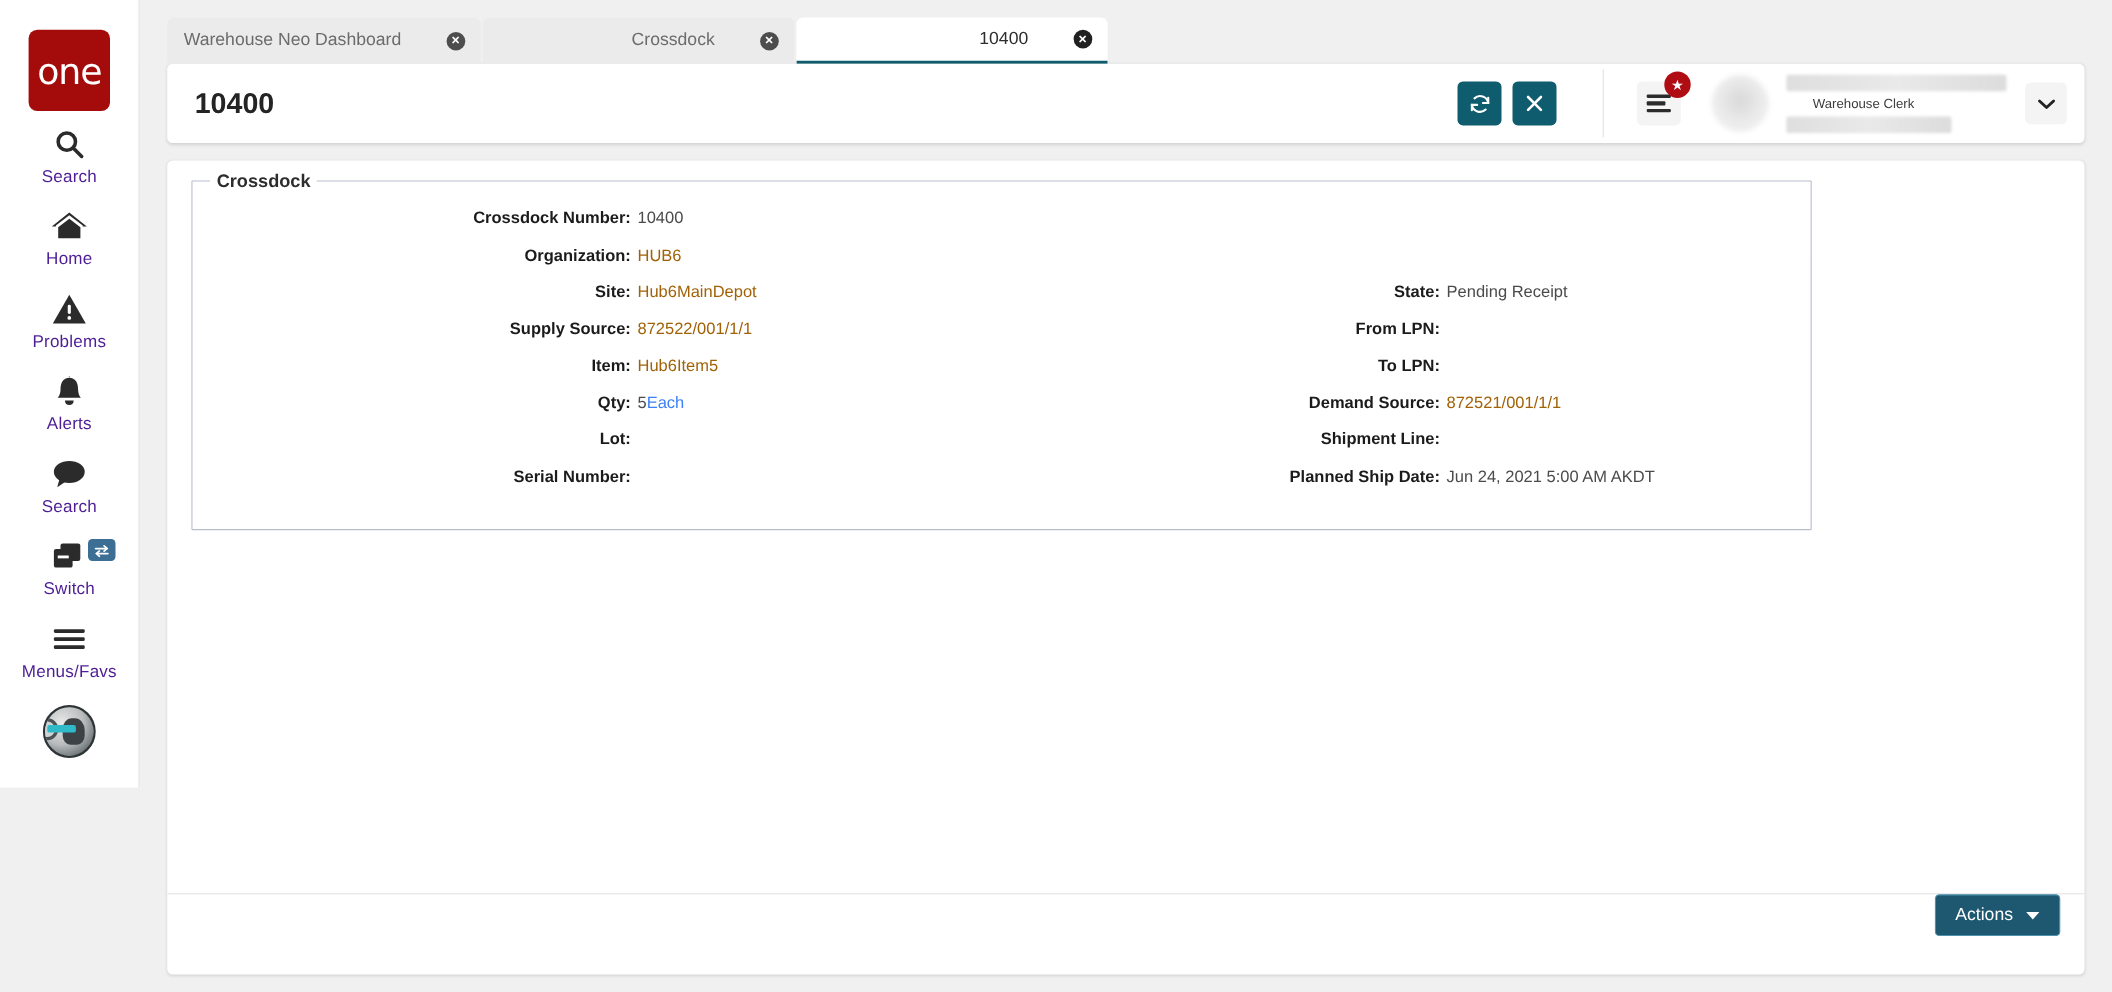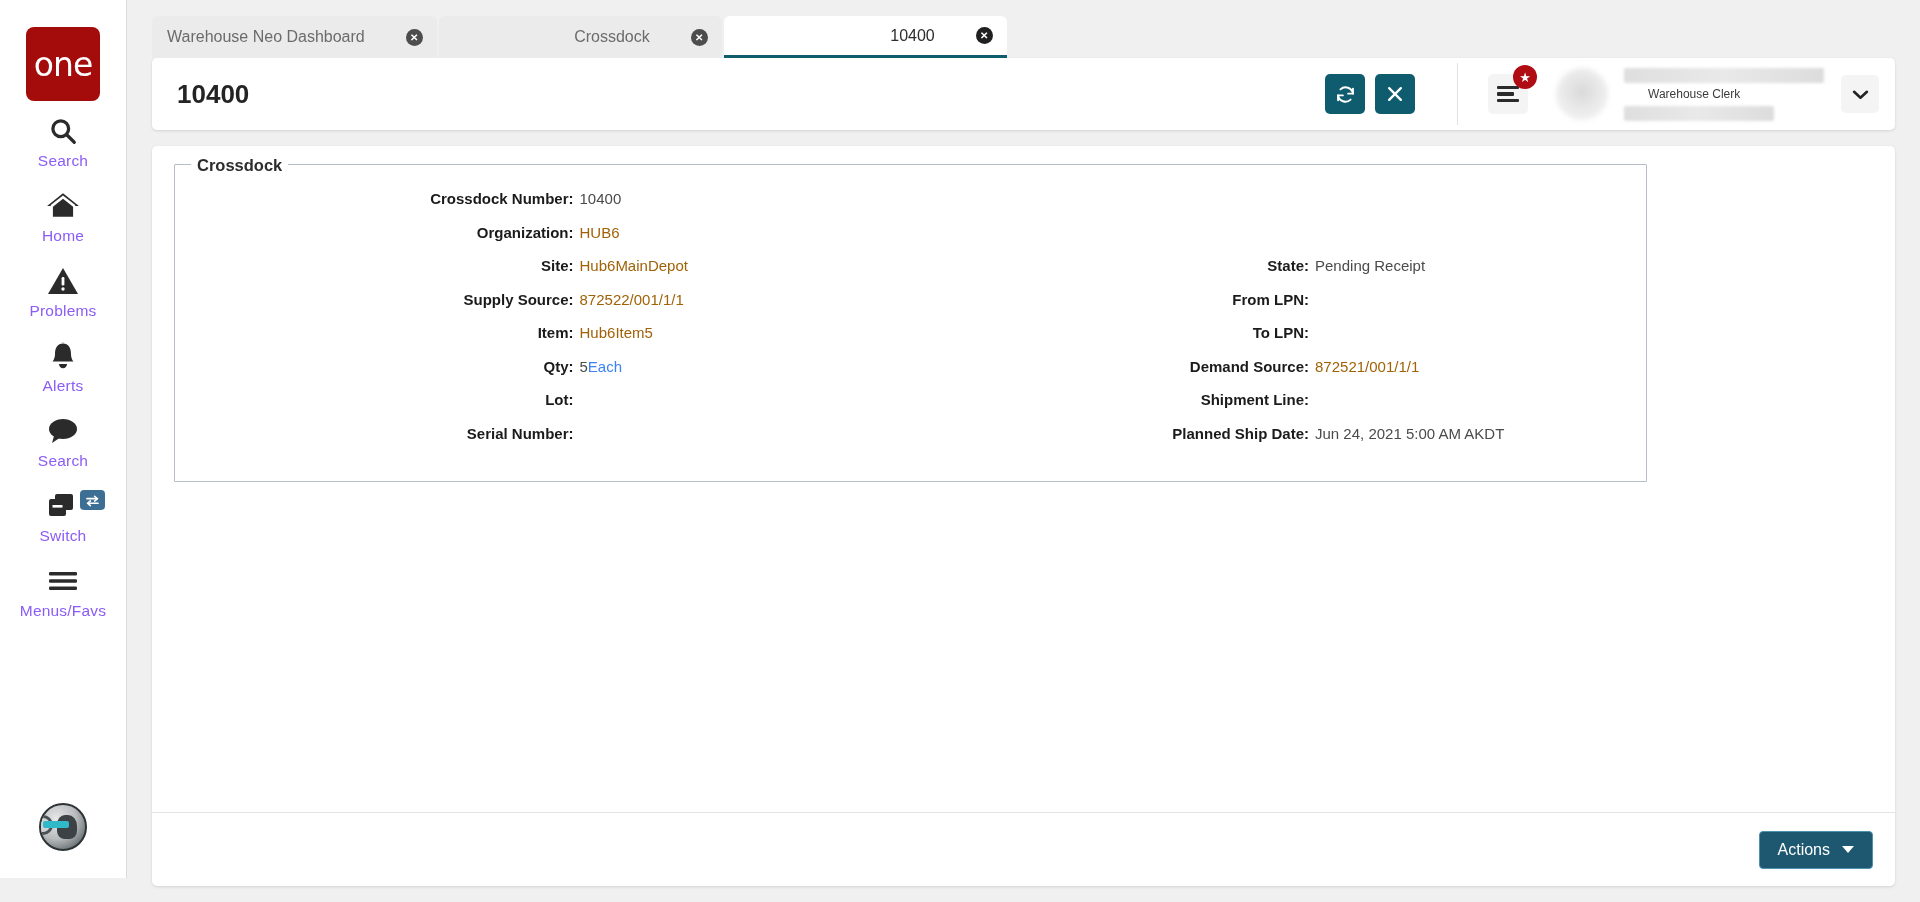--- a/index.html
+++ b/index.html
@@ -6,21 +6,21 @@
   html, body {
     width: 1920px; height: 902px;
     font-family: "Liberation Sans", sans-serif;
     background: #f0f0f0;
     overflow: hidden;
   }
   .app { display: flex; width: 1920px; height: 902px; }
 
   
   .sidebar {
-    width: 127px; min-width: 127px; height: 878px;
+    width: 127px; min-width: 127px; height: 716px;
     background: #ffffff;
     border-right: 1px solid #dcdcdc;
     display: flex; flex-direction: column; align-items: center;
     position: relative;
     text-align: center;
   }
   .logo {
     width: 74px; height: 74px; margin-top: 27px;
     background: #a40b0b; border-radius: 8px;
     display: flex; align-items: center; justify-content: center;
@@ -33,21 +33,21 @@
     width: 127px; padding: 12px 0 6px 0;
     display: flex; flex-direction: column; align-items: center;
     cursor: pointer; position: relative;
   }
   .nav-item:nth-of-type(1) { margin-top: 20px; }
   .nav-icon {
     height: 36px; display: flex; align-items: center; justify-content: center;
     color: #333; margin-bottom: 3px;
   }
   .nav-label {
-    font-size: 15.5px; color: #8b5cf6; letter-spacing: 0.2px;
+    font-size: 15.5px; color: #4c1d95; letter-spacing: 0.2px;
   }
   .switch-badge {
     position: absolute; right: 22px; top: 14px;
     width: 25px; height: 20px; border-radius: 4px;
     background: #3d6e94; display: flex; align-items: center; justify-content: center;
     color: #fff; font-size: 12px;
   }
   .avatar-bottom {
     position: absolute; bottom: 27px; left: 50%; transform: translateX(-50%);
     width: 48px; height: 48px; border-radius: 50%;
@@ -176,21 +176,21 @@
     flex: 0 0 55%; text-align: right; padding-right: 6px;
     font-weight: bold; color: #1b1b1b; white-space: nowrap;
   }
   .val { color: #4b4b4b; }
   .val.link { color: #a16207; }
   .val .unit { color: #3b82f6; }
 
   
   .content-footer {
     height: 74px; border-top: 1px solid #e4e4e4;
-    display: flex; align-items: center; justify-content: flex-end;
+    display: flex; align-items: flex-start; justify-content: flex-end;
     padding-right: 22px;
   }
   .actions-btn {
     background: #1e5770; color: #fff; border: 1px solid #4d93ad;
     border-radius: 4px; height: 38px; padding: 0 18px;
     display: flex; align-items: center; gap: 12px;
     font-size: 16px; cursor: pointer;
   }
   .caret-down {
     width: 0; height: 0; border-left: 6px solid transparent;

